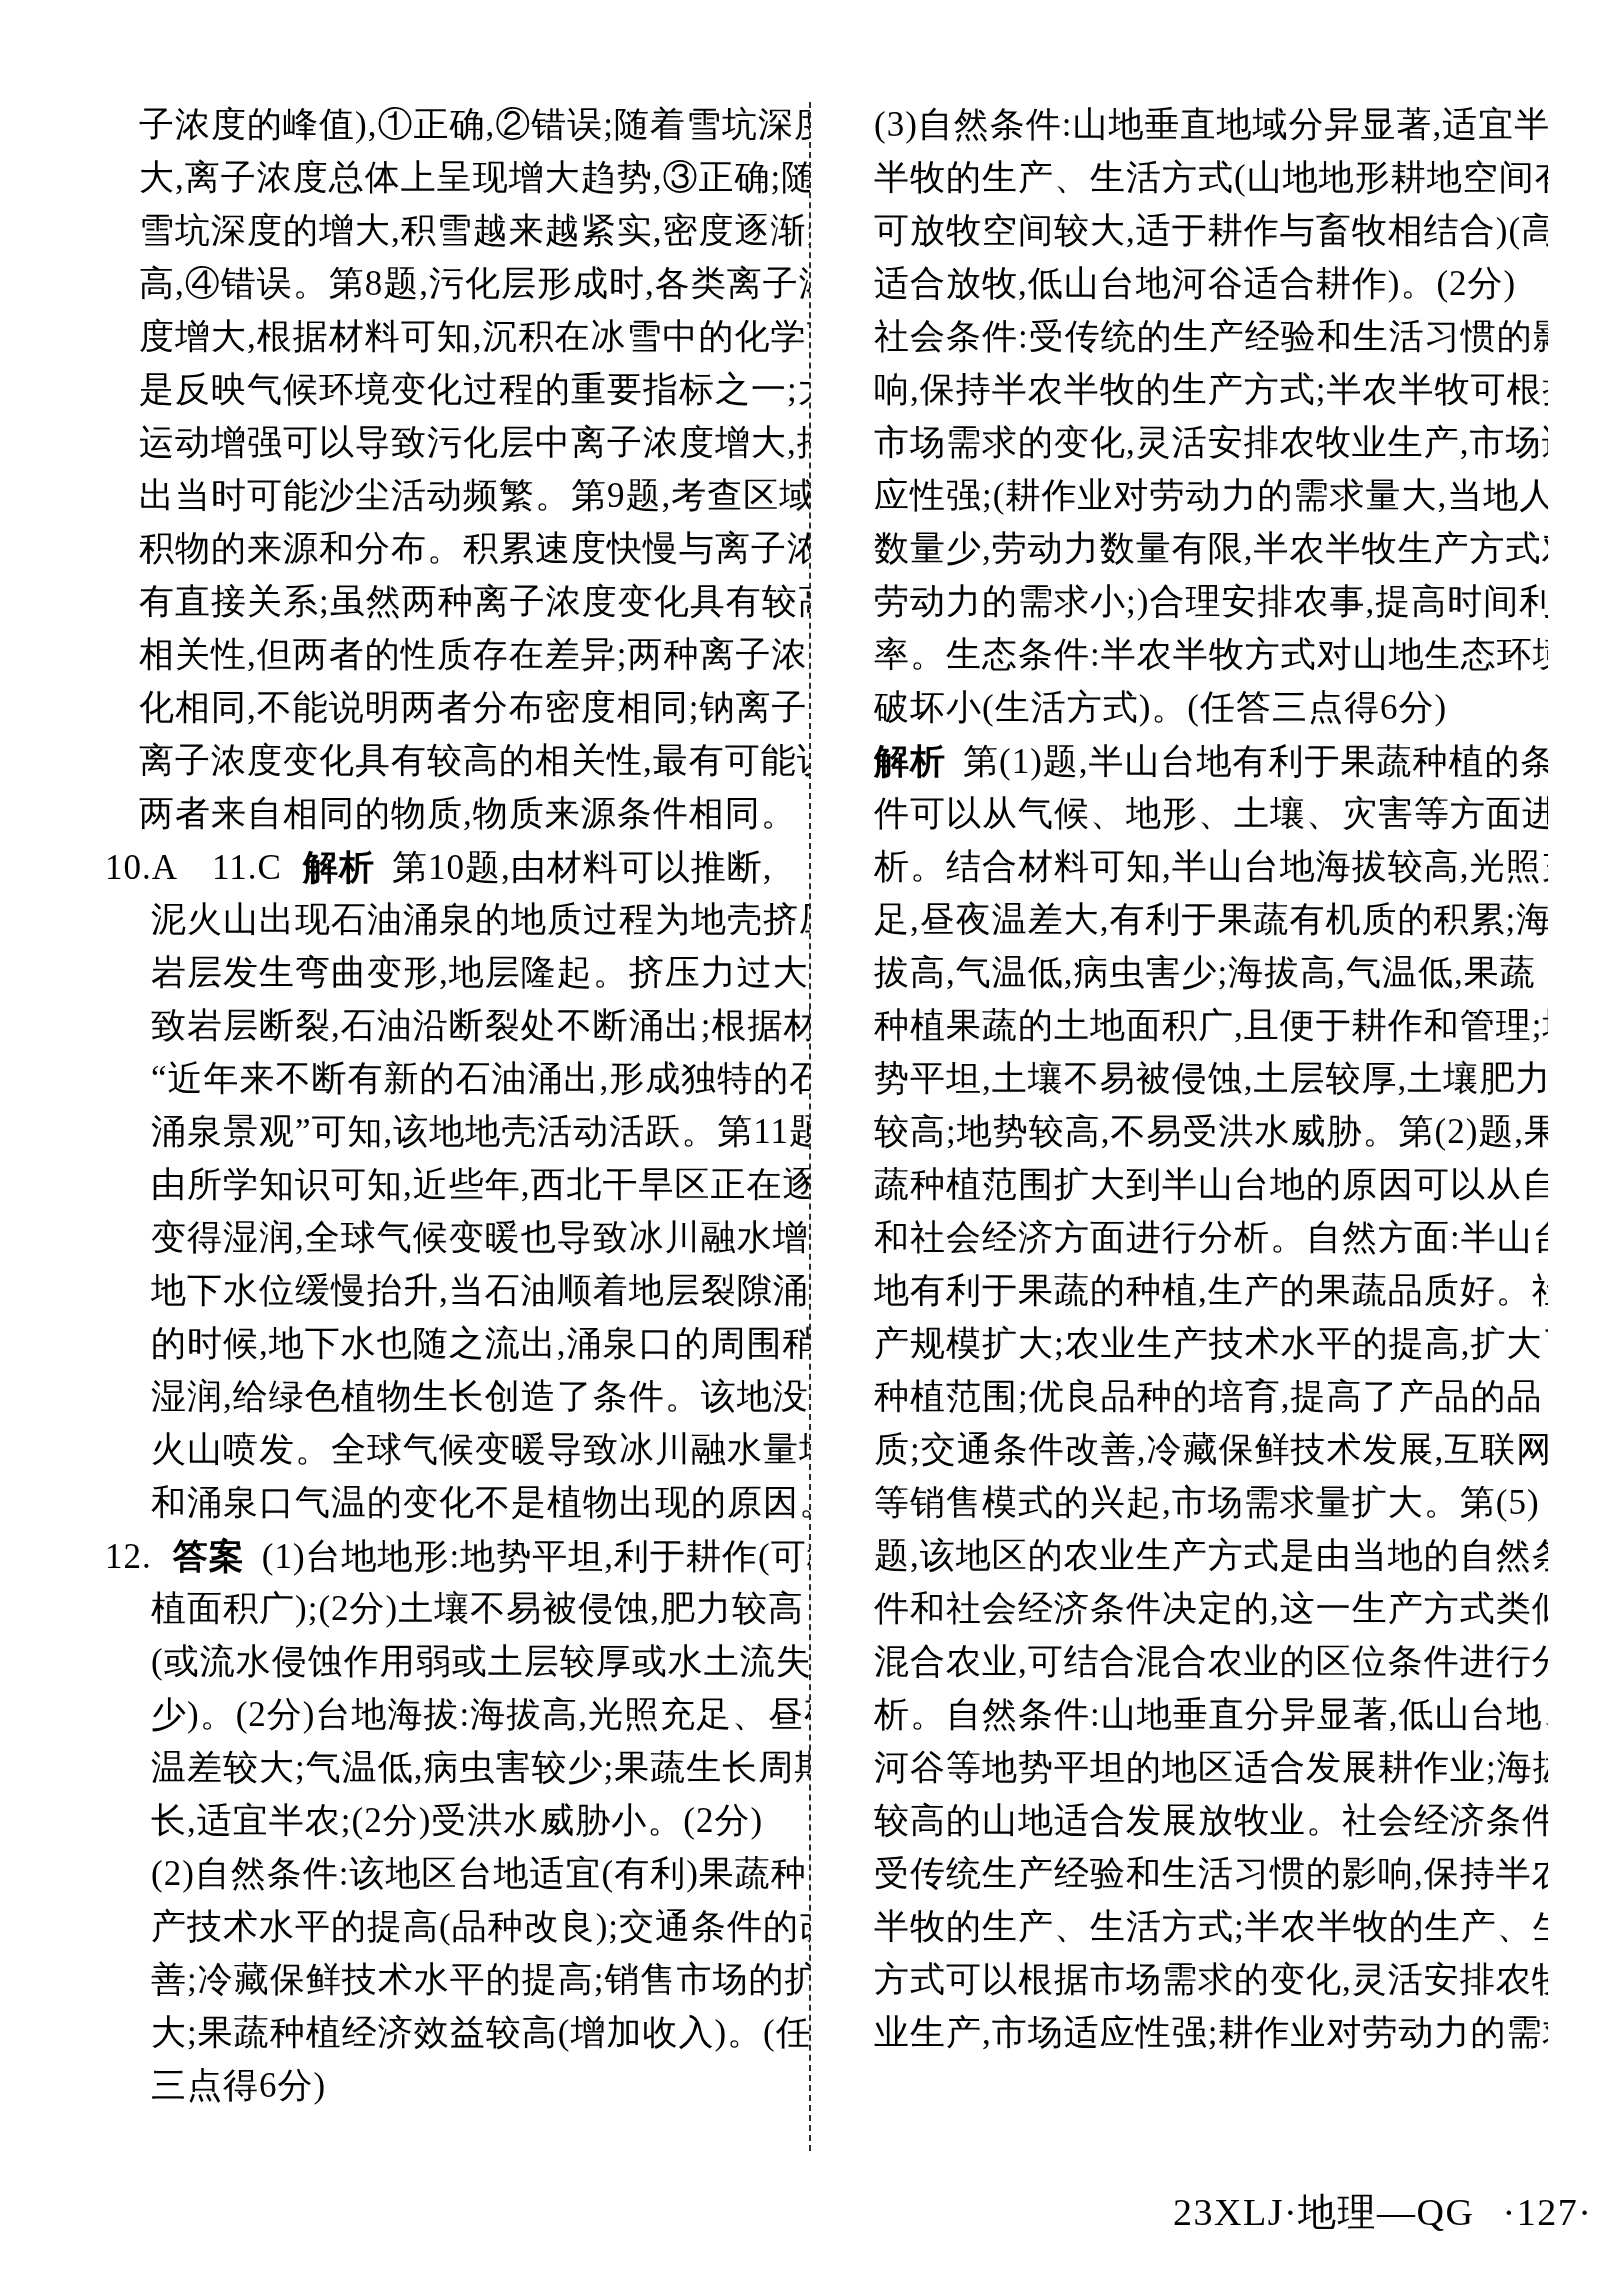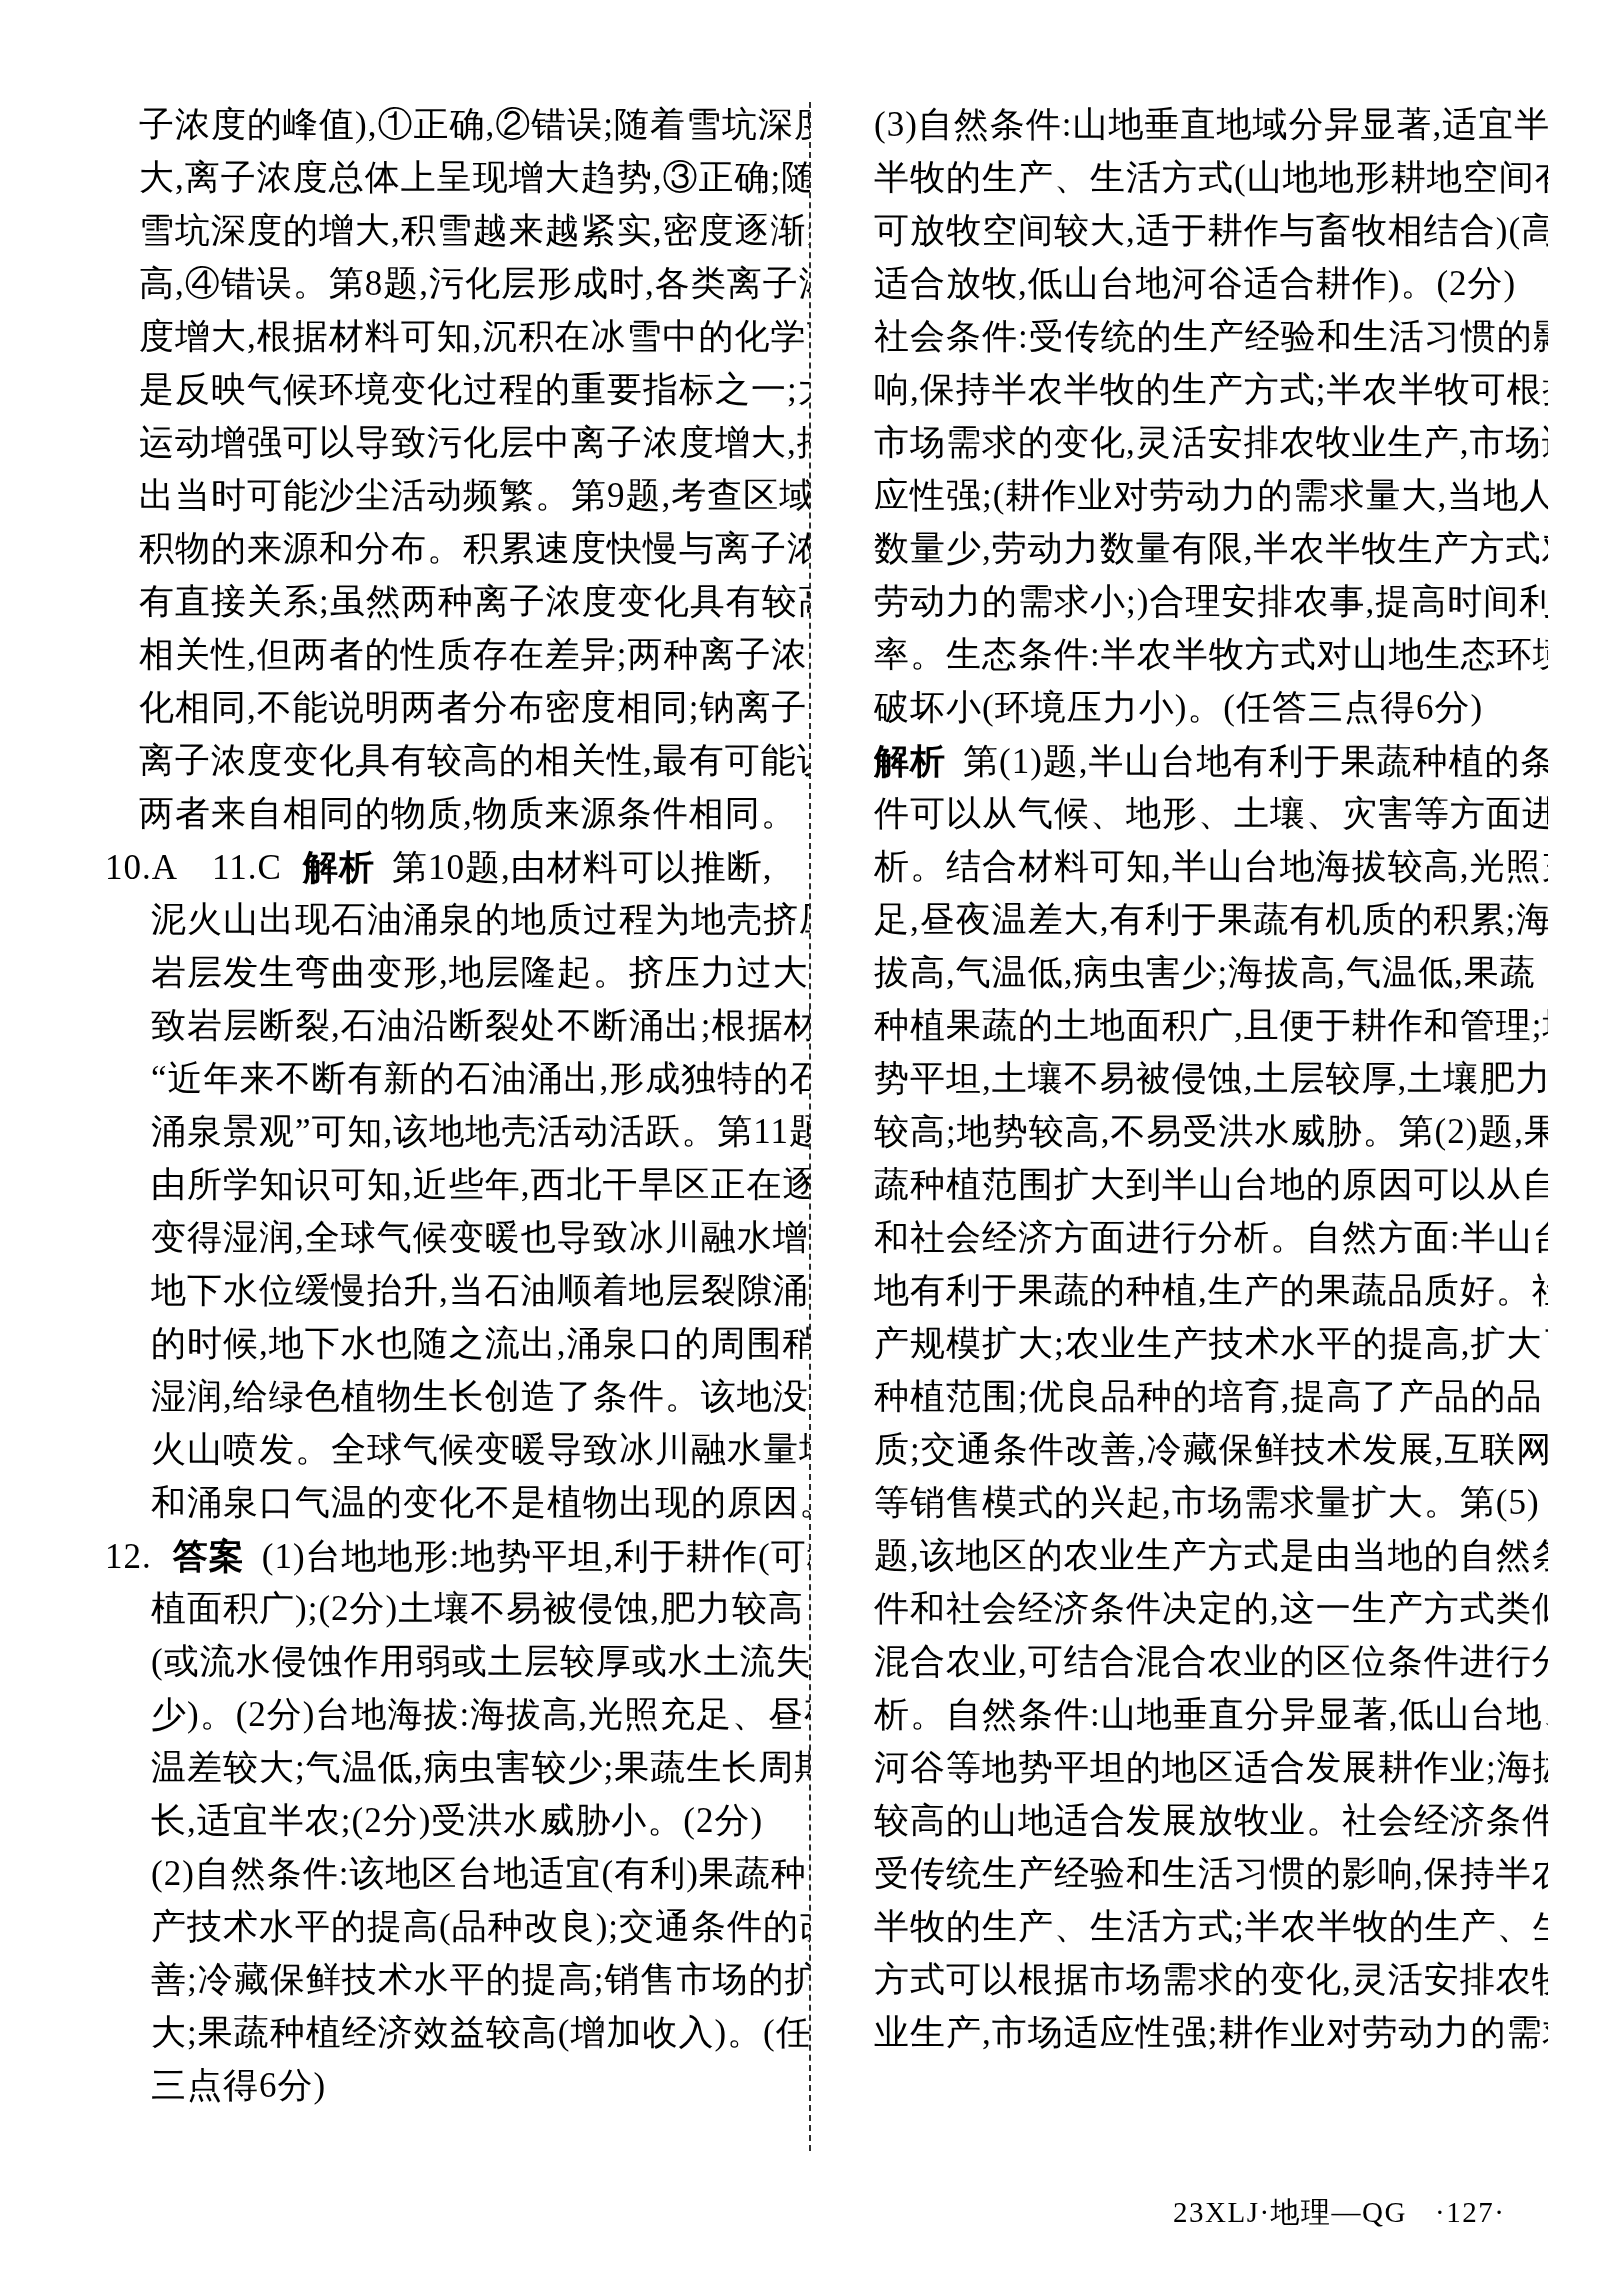--- a/index.html
+++ b/index.html
@@ -24,21 +24,21 @@
     font-family:"Liberation Sans","DejaVu Sans",sans-serif;
     font-weight:700;margin-right:17px;margin-top:40px;
   }
   .num + .lbl{margin-left:5px;}
   .divider{
     position:absolute;left:809px;top:102px;height:2049px;width:0;
     border-left:2.5px dashed #2e2e2e;
   }
   .footer{
     position:absolute;top:2196px;left:1173px;
-    font-size:29px;line-height:33px;letter-spacing:1.5px;
+    font-size:38px;line-height:33px;letter-spacing:1.5px;
     display:flex;gap:28px;white-space:nowrap;
   }
 </style>
 </head>
 <body>
 
 <div class="page">
   <section class="col col-left">
       <div class="line ind0"><span class="txt">子浓度的峰值),①正确,②错误;随着雪坑深度增</span></div>
       <div class="line ind0"><span class="txt">大,离子浓度总体上呈现增大趋势,③正确;随着</span></div>
@@ -87,21 +87,21 @@
       <div class="line ind0"><span class="txt">半牧的生产、生活方式(山地地形耕地空间有限,</span></div>
       <div class="line ind0"><span class="txt">可放牧空间较大,适于耕作与畜牧相结合)(高山</span></div>
       <div class="line ind0 end"><span class="txt">适合放牧,低山台地河谷适合耕作)。(2分)</span></div>
       <div class="line ind0"><span class="txt">社会条件:受传统的生产经验和生活习惯的影</span></div>
       <div class="line ind0"><span class="txt">响,保持半农半牧的生产方式;半农半牧可根据</span></div>
       <div class="line ind0"><span class="txt">市场需求的变化,灵活安排农牧业生产,市场适</span></div>
       <div class="line ind0"><span class="txt">应性强;(耕作业对劳动力的需求量大,当地人口</span></div>
       <div class="line ind0"><span class="txt">数量少,劳动力数量有限,半农半牧生产方式对</span></div>
       <div class="line ind0"><span class="txt">劳动力的需求小;)合理安排农事,提高时间利用</span></div>
       <div class="line ind0"><span class="txt">率。生态条件:半农半牧方式对山地生态环境的</span></div>
-      <div class="line ind0 end"><span class="txt">破坏小(环境压力小)。(任答三点得6分)</span></div>
+      <div class="line ind0 end"><span class="txt">破坏小(生活方式)。(任答三点得6分)</span></div>
       <div class="line ind0"><span class="lbl">解析</span><span class="txt">第(1)题,半山台地有利于果蔬种植的条</span></div>
       <div class="line ind0"><span class="txt">件可以从气候、地形、土壤、灾害等方面进行分</span></div>
       <div class="line ind0"><span class="txt">析。结合材料可知,半山台地海拔较高,光照充</span></div>
       <div class="line ind0"><span class="txt">足,昼夜温差大,有利于果蔬有机质的积累;海</span></div>
       <div class="line ind0"><span class="txt">拔高,气温低,病虫害少;海拔高,气温低,果蔬</span></div>
       <div class="line ind0"><span class="txt">种植果蔬的土地面积广,且便于耕作和管理;地</span></div>
       <div class="line ind0"><span class="txt">势平坦,土壤不易被侵蚀,土层较厚,土壤肥力</span></div>
       <div class="line ind0"><span class="txt">较高;地势较高,不易受洪水威胁。第(2)题,果</span></div>
       <div class="line ind0"><span class="txt">蔬种植范围扩大到半山台地的原因可以从自然</span></div>
       <div class="line ind0"><span class="txt">和社会经济方面进行分析。自然方面:半山台</span></div>

